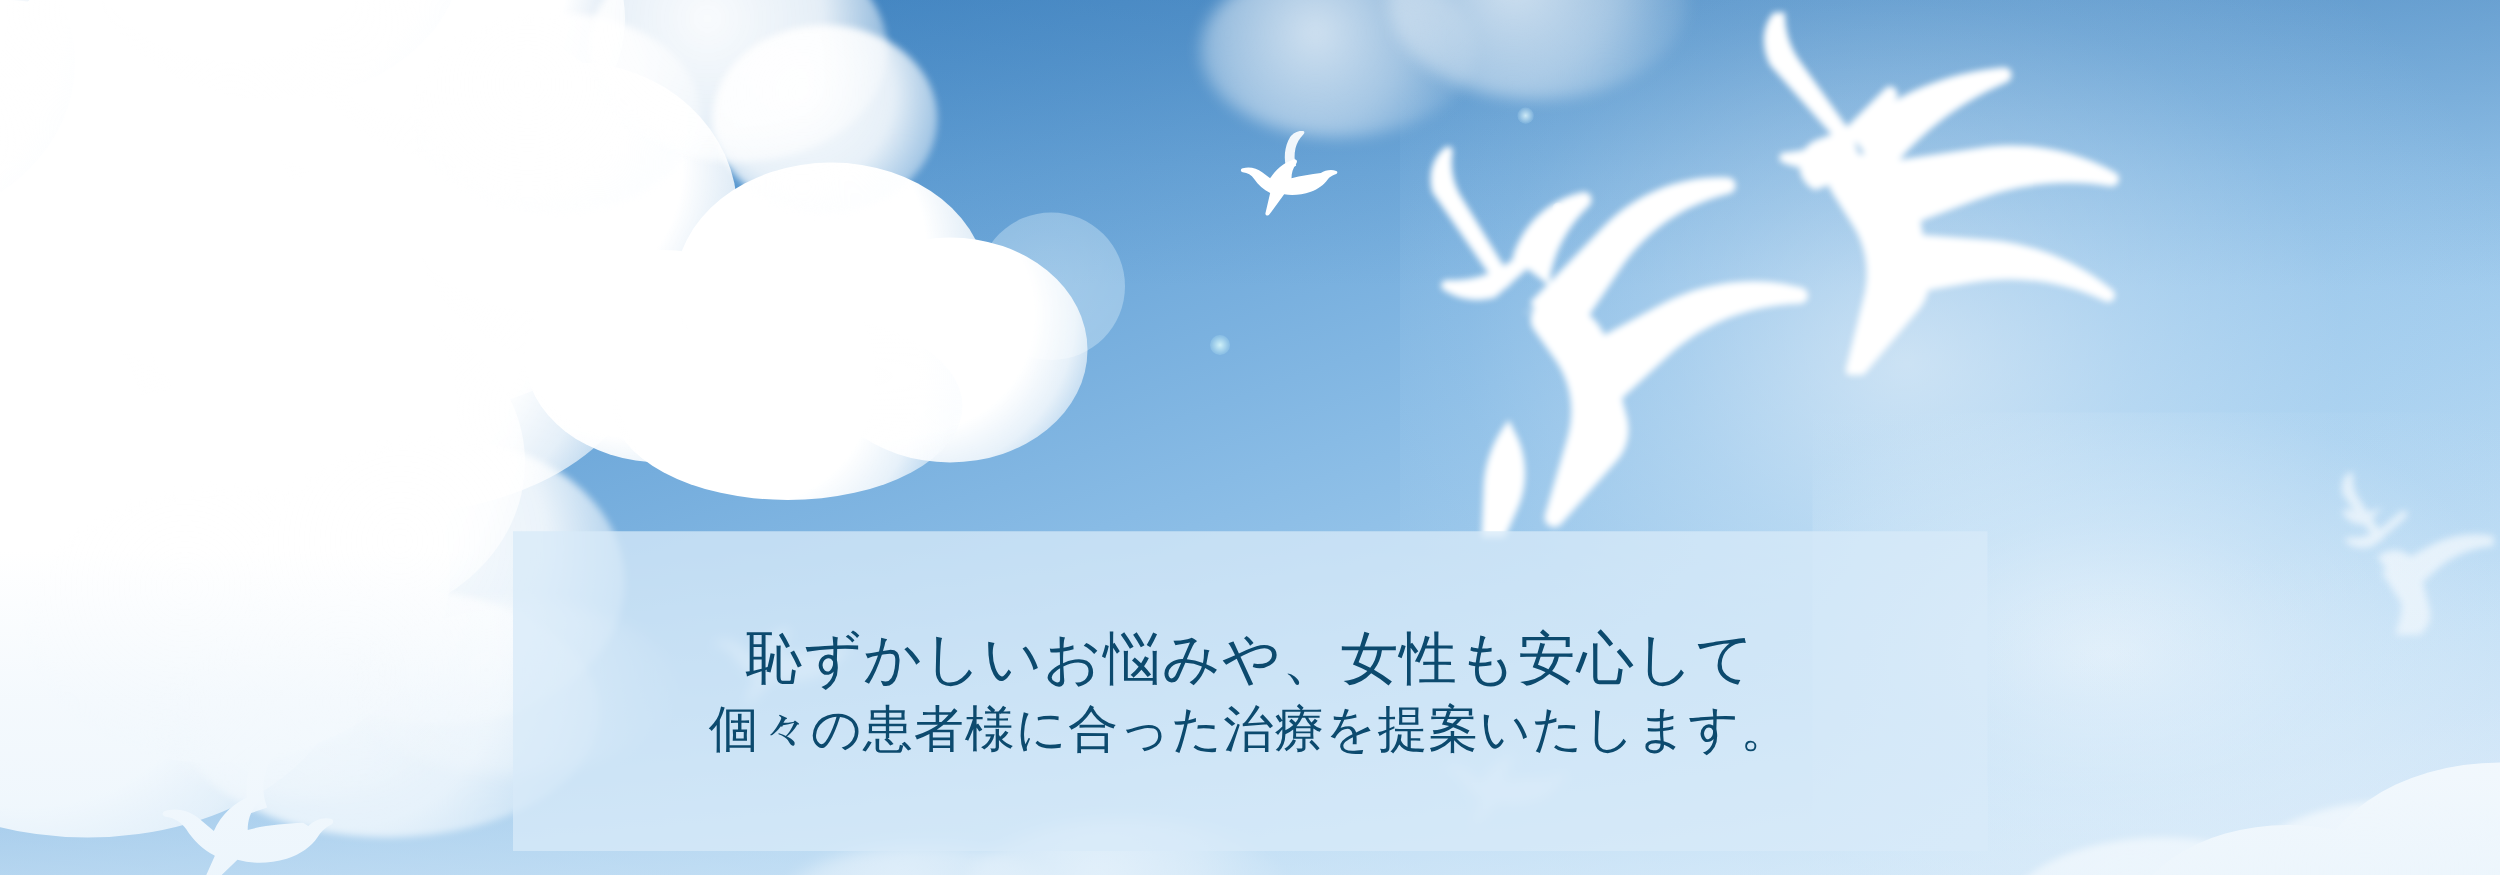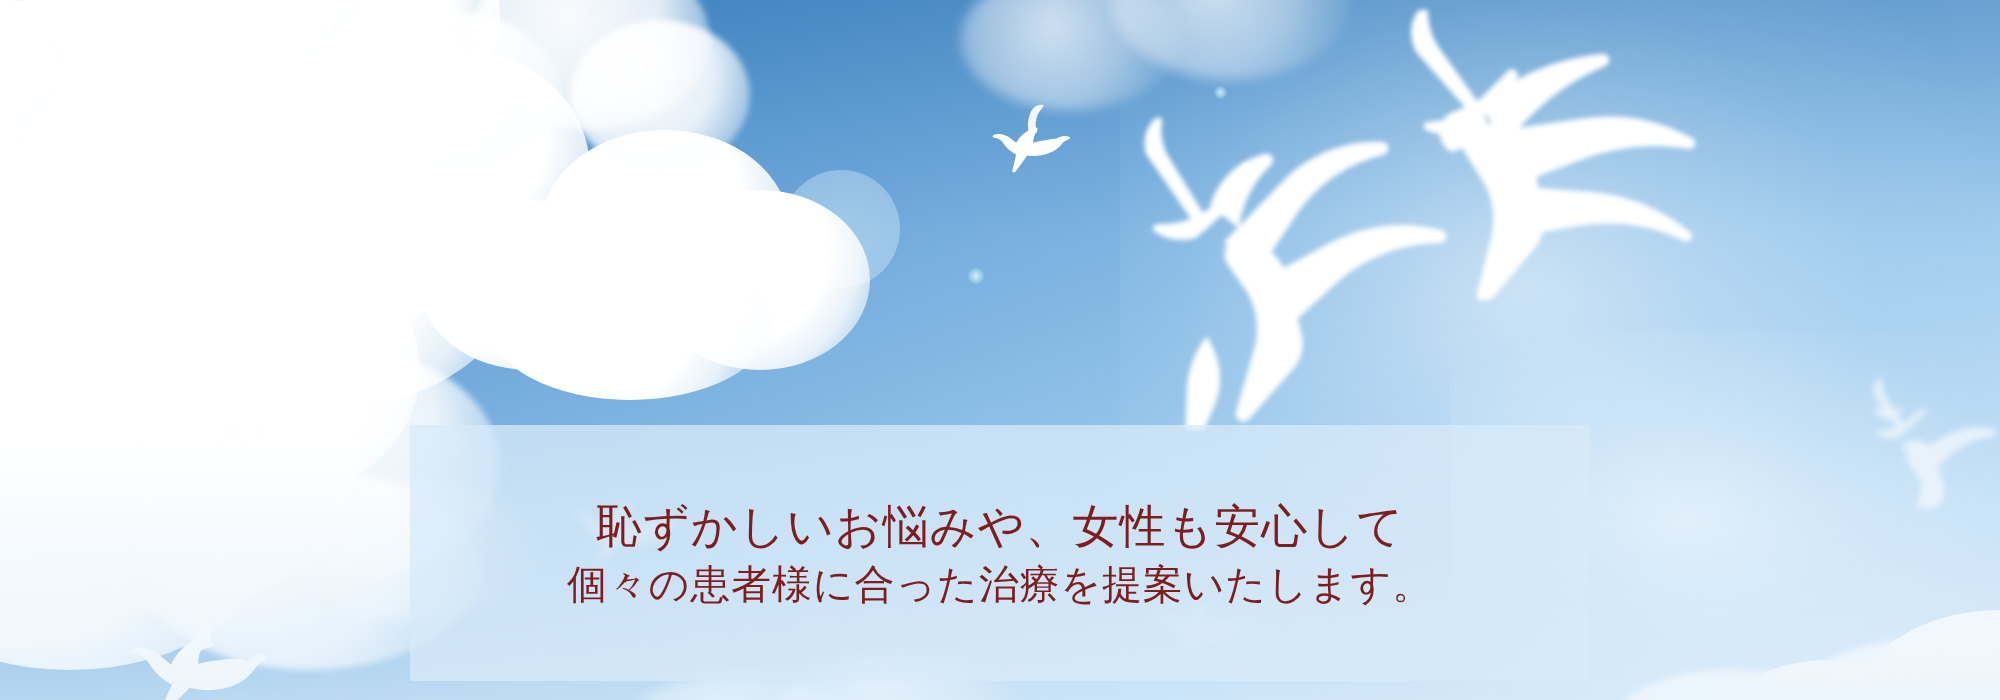--- a/index.html
+++ b/index.html
@@ -123,21 +123,21 @@
   #message-panel{
     position:absolute;
     left:410px;top:425px;width:1180px;height:256px;
     background:rgba(216,234,248,0.76);
     box-sizing:border-box;
     display:flex;flex-direction:column;
     align-items:center;justify-content:center;
     backdrop-filter:blur(0.5px);
   }
   #message-panel .line{
-    color:#7f1d1d;
+    color:#0c4a6e;
     font-family:"DejaVu Sans","Liberation Sans",sans-serif;
     font-size:46px;
     font-weight:500;
     line-height:1.36;
     letter-spacing:0.02em;
     white-space:nowrap;
     text-align:right;
   }
   #message-panel .line.l3{font-size:40px;}
 </style>

